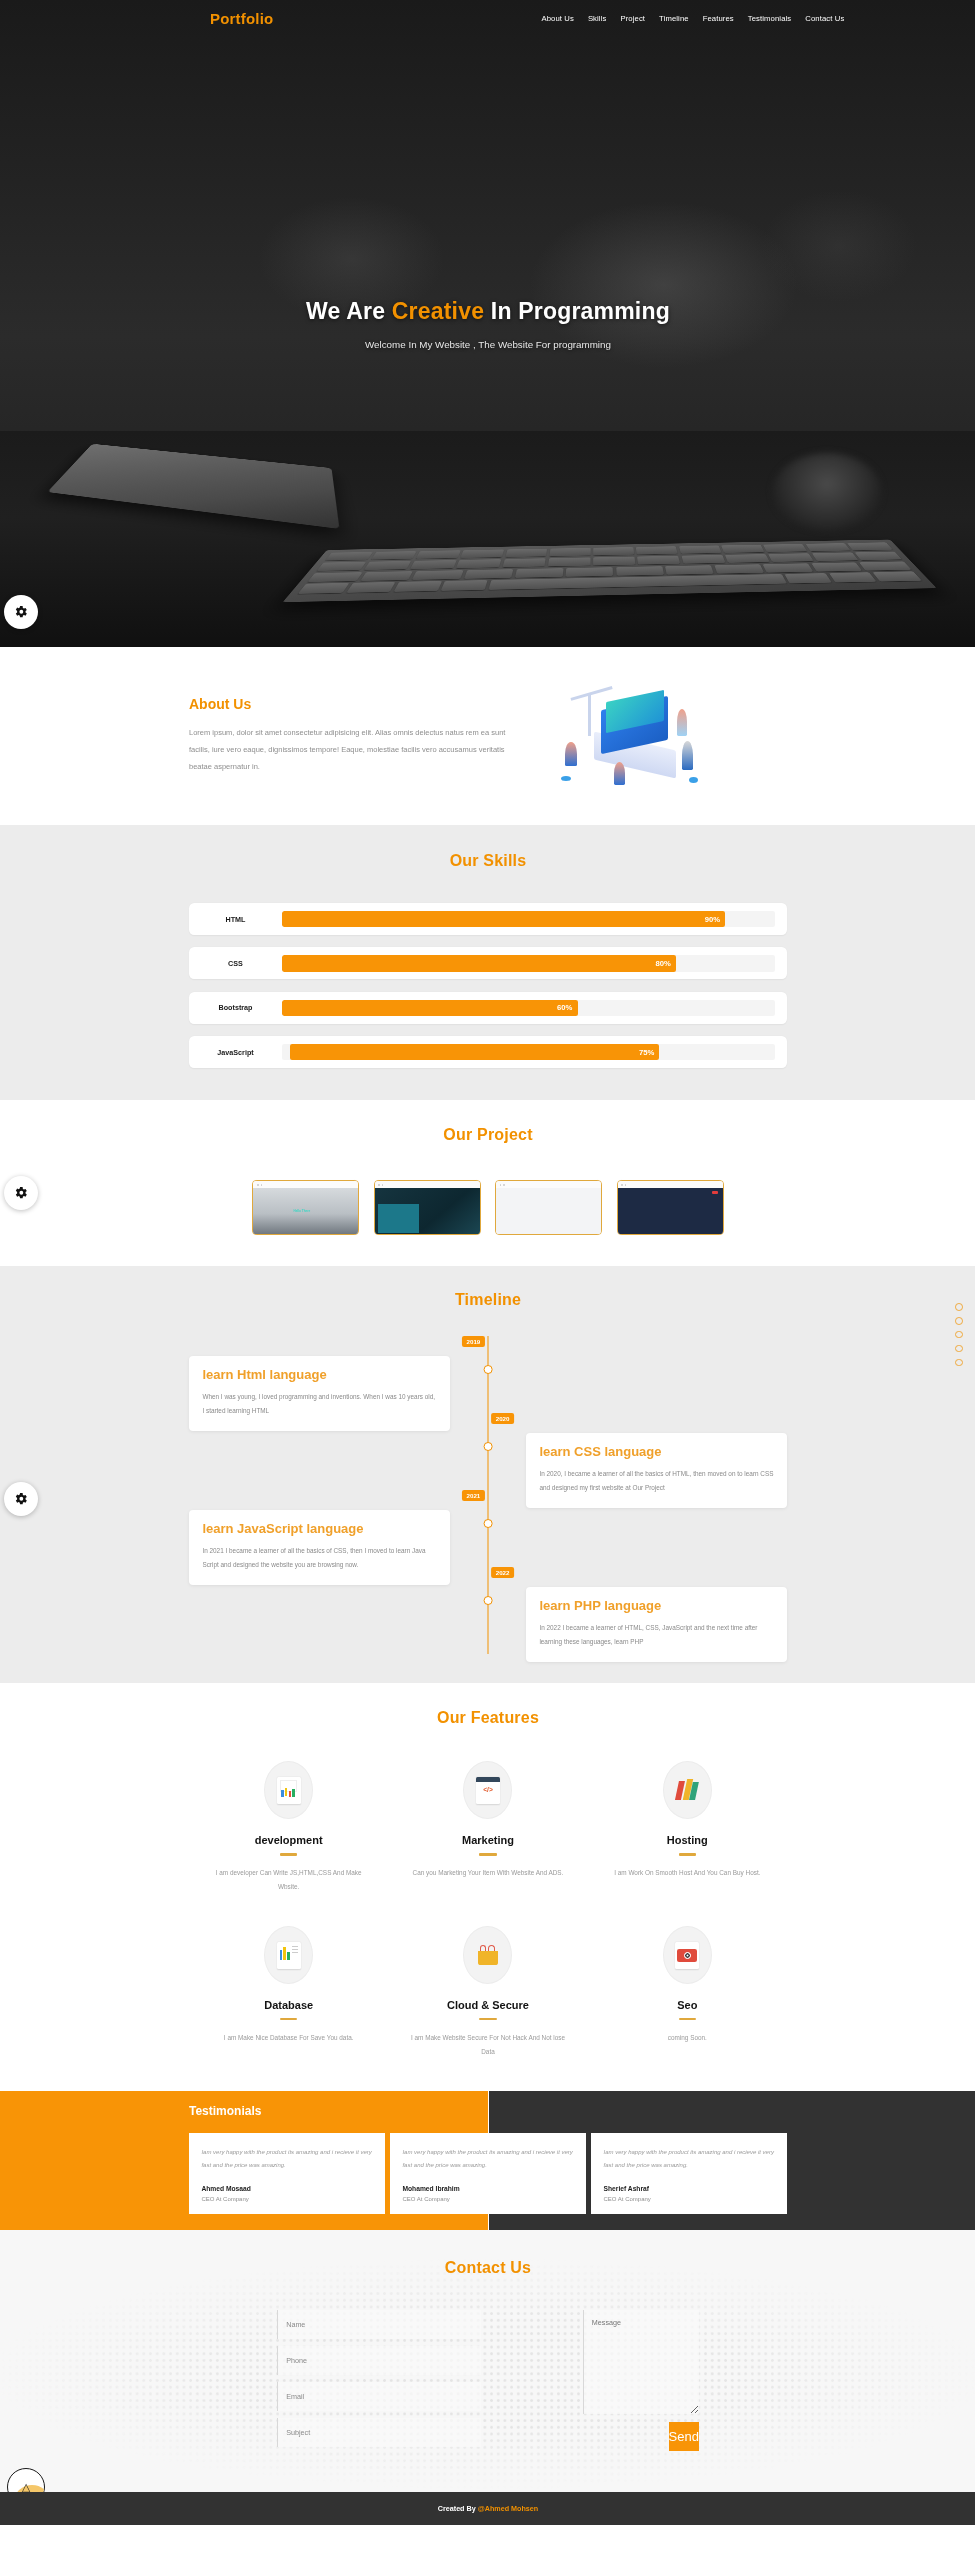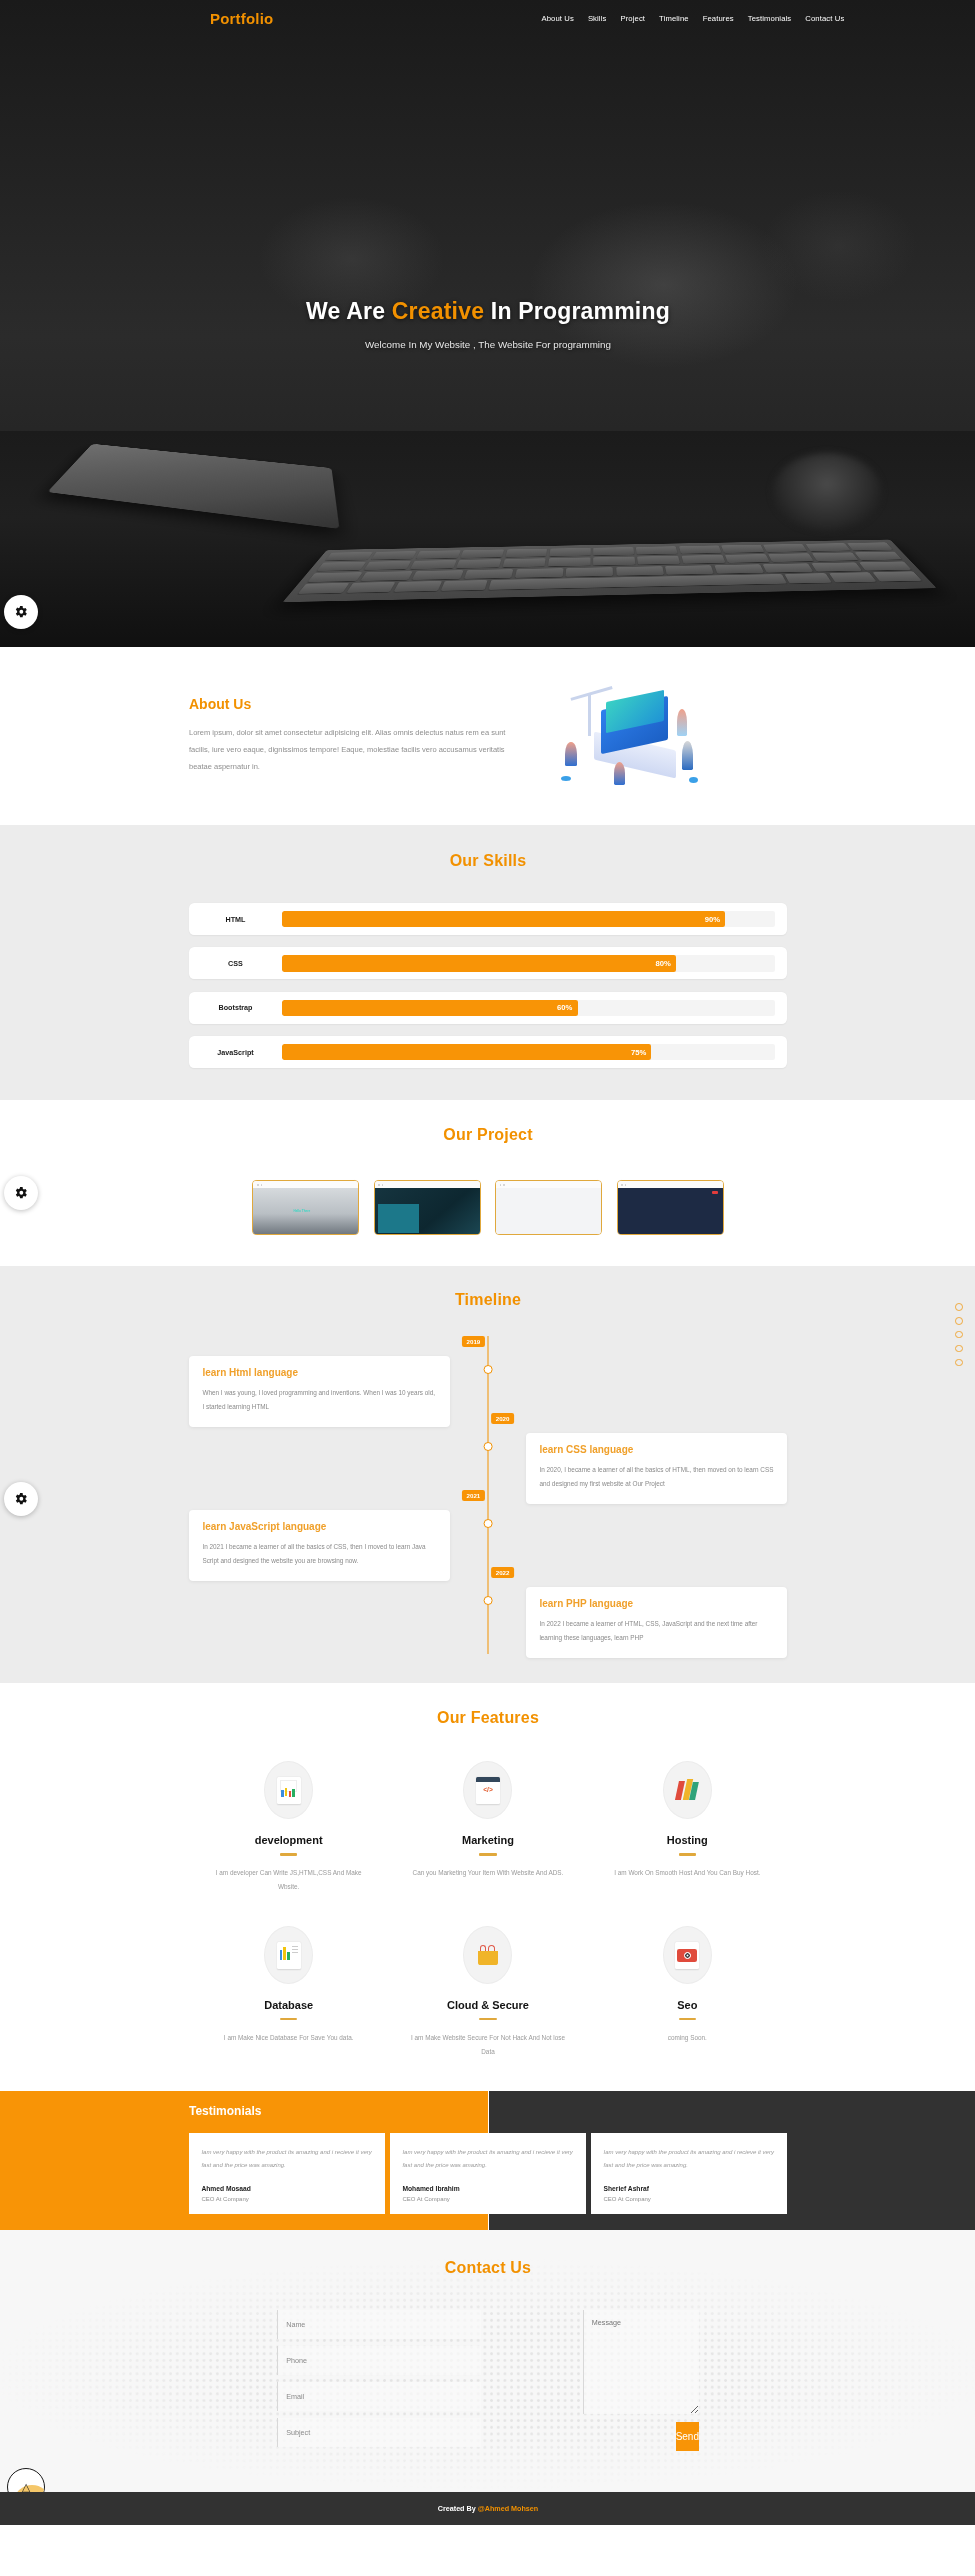--- a/index.html
+++ b/index.html
@@ -226,21 +226,21 @@
   }
   .tl-card {
     position:absolute; top:19.6px;
     width:261px;
     background:#ffffff; border-radius:4.1px;
     padding:11.3px 13.4px 13.4px 13.4px;
     box-shadow:0 1px 3.6px rgba(0,0,0,.07);
   }
   .tl-card.left  { left:0; }
   .tl-card.right { right:0; }
-  .tl-title { color:#f0a02a; font-size:10px; font-weight:bold; margin-bottom:8.2px; }
+  .tl-title { color:#f0a02a; font-size:13px; font-weight:bold; margin-bottom:8.2px; }
   .tl-desc { color:#8a8a8a; font-size:6.4px; line-height:2.1; }
 
   .tl-dots {
     position:absolute; right:12.4px; top:538px;
     display:flex; flex-direction:column; gap:6.2px; z-index:20;
   }
   .tl-dot {
     width:7.7px; height:7.7px; border-radius:50%;
     border:1.5px solid #f0a93c; background:transparent; cursor:pointer;
   }
@@ -306,21 +306,21 @@
   .fld::placeholder { color:#8a8a8a; }
   .msg {
     height:104px; border:none; border-left:1px solid #d8d8d8;
     background:rgba(250,250,250,.72);
     padding:8.2px; font-size:7.2px; color:#8a8a8a;
     font-family:"Liberation Sans", sans-serif;
     outline:none; resize:vertical;
   }
   .send-btn {
     height:29px; background:#f89406; border:none;
-    color:#ffffff; font-size:10px; cursor:pointer;
+    color:#ffffff; font-size:13px; cursor:pointer;
     font-family:"Liberation Sans", sans-serif;
   }
 
   
   .footer {
     width:976px; height:33px; background:#323232;
     display:flex; align-items:center; justify-content:center;
   }
   .footer-txt { color:#ffffff; font-size:7.2px; font-weight:bold; }
   .footer-txt .at { color:#f29100; }
@@ -470,21 +470,21 @@
     </div>
     <div class="skill-card">
       <div class="skill-name">Bootstrap</div>
       <div class="skill-track">
         <div class="skill-fill" id="fill2" style="width: 60%;">60%</div>
       </div>
     </div>
     <div class="skill-card">
       <div class="skill-name">JavaScript</div>
       <div class="skill-track">
-        <div class="skill-fill" id="fill3" style="width: 75%;">75%</div>
+        <div class="skill-fill" id="fill3" style="width: 75%; margin-left: 8px;">75%</div>
       </div>
     </div>
   </div>
 </section>
 
 <section class="project" style="position:relative;">
   <h2 class="section-title">Our Project</h2>
   <div class="project-grid">
     <div class="proj-card">
       <div class="proj-bar">

